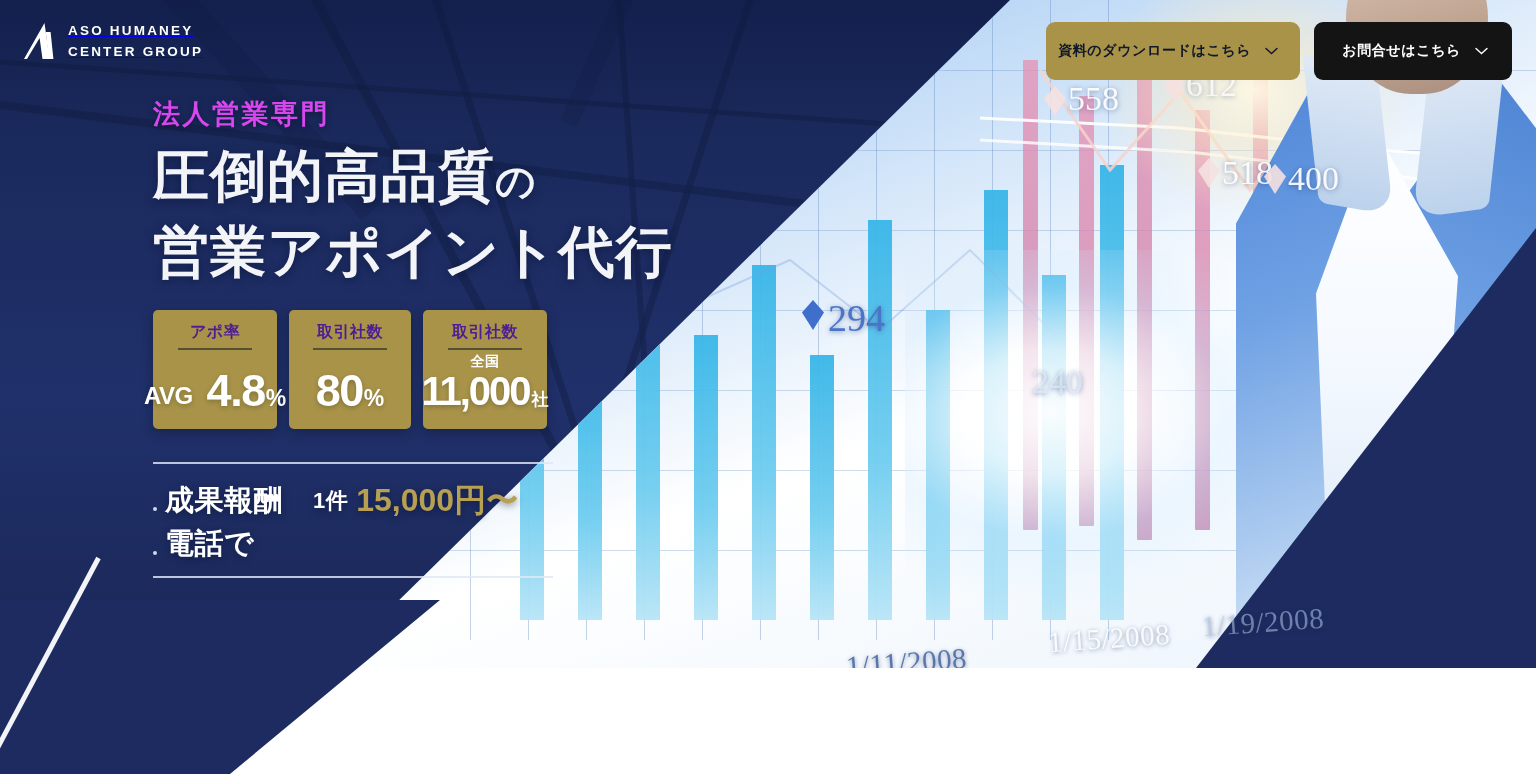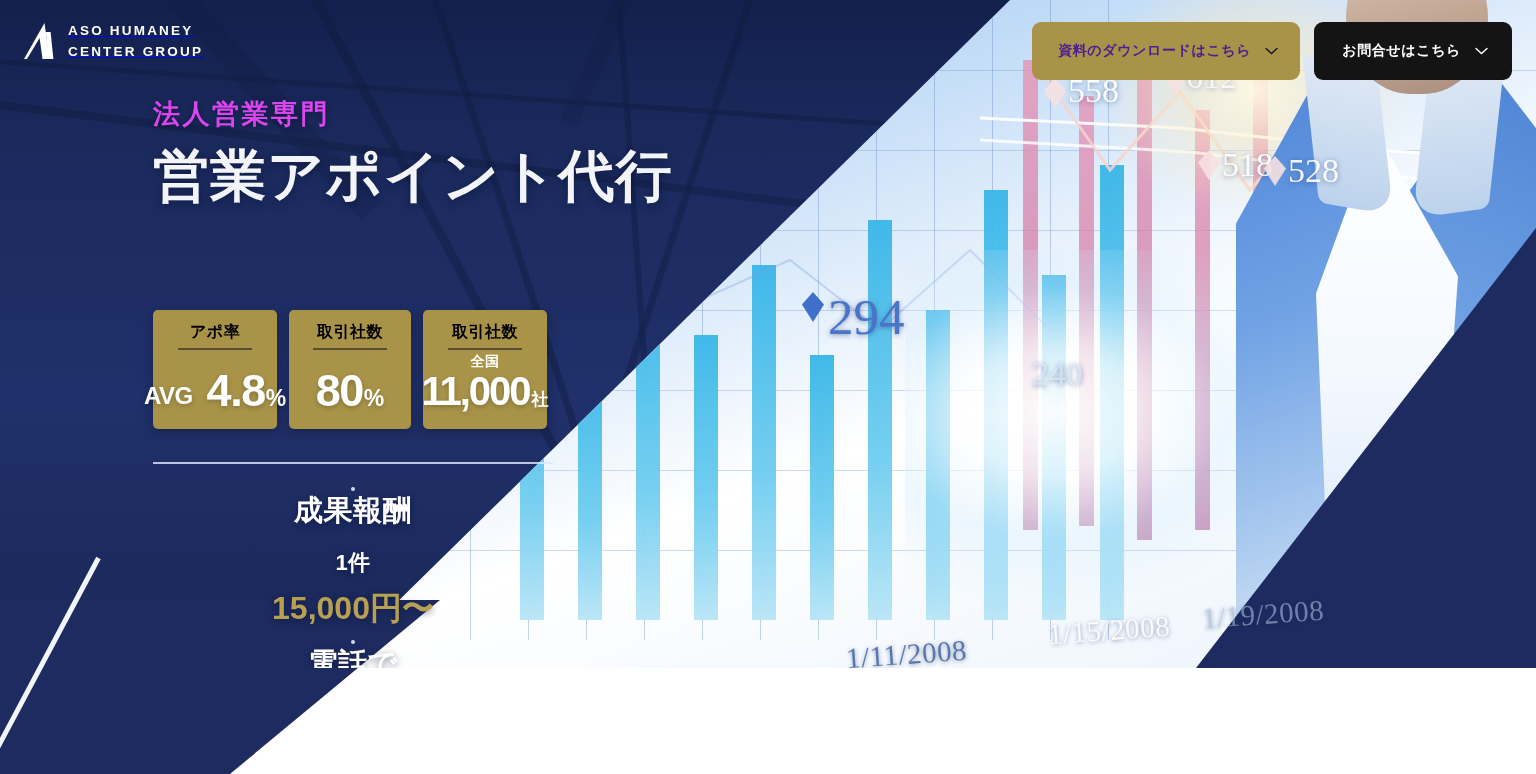--- a/index.html
+++ b/index.html
@@ -114,38 +114,38 @@
     clip-path:polygon(0 0, 440px 0, 230px 174px, 0 174px);
     z-index:6;
   }
   .accent-line {
     position:absolute; left:96px; top:558px; width:5px; height:216px;
     background:#ffffff; transform:rotate(28deg); transform-origin:50% 0;
     z-index:7; opacity:.95;
   }
 
   
-  .dates { position:absolute; left:0; top:0; width:1536px; height:668px; pointer-events:none; }
+  .dates { position:absolute; left:0; top:8px; width:1536px; height:668px; pointer-events:none; }
   .date-lbl {
     position:absolute; color:rgba(255,255,255,.88);
     font-family:"Liberation Serif", "DejaVu Serif", serif;
     font-size:29px; letter-spacing:.5px; transform:rotate(-4deg);
     text-shadow:0 1px 4px rgba(20,40,90,.45);
   }
   .date-lbl.d1 { left:846px; top:638px; color:rgba(60,95,160,.8); }
   .date-lbl.d2 { left:1048px; top:614px; }
   .date-lbl.d3 { left:1202px; top:598px; color:rgba(180,200,230,.55); }
 
   
   .marker { position:absolute; pointer-events:none; }
   .marker .num {
     font-family:"Liberation Serif","DejaVu Serif",serif; font-size:34px; font-weight:400;
     color:rgba(255,255,255,.92); text-shadow:0 1px 5px rgba(30,60,120,.5);
   }
-  .marker.m294 .num { color:#4a74c8; font-size:51px; }
+  .marker.m294 .num { color:#4a74c8; font-size:38px; }
   .marker.m240 .num { color:rgba(230,240,255,.6); }
   .pin {
     position:absolute; width:22px; height:30px;
     background:#3f6fcb; clip-path:polygon(50% 100%, 0 42%, 50% 0, 100% 42%);
   }
   .pin.light { background:rgba(245,225,225,.9); }
 
   
   .header { position:absolute; left:0; top:0; width:1536px; height:104px; z-index:20; }
   .logo { position:absolute; left:24px; top:22px; display:flex; align-items:center; gap:11px; }
@@ -155,21 +155,21 @@
     font-size:13.5px; font-weight:700; letter-spacing:2.2px; line-height:1.28; white-space:nowrap;
   }
 
   .header-actions { position:absolute; right:24px; top:22px; display:flex; gap:14px; align-items:flex-start; }
   .hbtn {
     display:flex; align-items:center; justify-content:center; gap:14px;
     height:58px; border-radius:9px; cursor:pointer; border:0;
     font-size:14px; font-weight:700; letter-spacing:.6px;
     font-family:"Liberation Sans","DejaVu Sans",sans-serif;
   }
-  .hbtn.gold { background:#a89349; color:#4c1d95; padding:0 22px 0 26px; }
+  .hbtn.gold { background:#a89349; color:#0f172a; padding:0 22px 0 12px; }
   .hbtn.dark { background:#141414; color:#ffffff; padding:0 24px 0 28px; }
   .chev { width:13px; height:8px; flex:0 0 auto; }
 
   
   .copy { position:absolute; left:153px; top:100px; z-index:15; }
   .eyebrow {
     color:#d946ef; font-size:27px; font-weight:900; letter-spacing:2.5px;
     text-shadow:0 2px 6px rgba(0,0,0,.35); line-height:1.1;
   }
   .h1 { margin-top:14px; color:#f2f4f8; font-weight:900; letter-spacing:1px; line-height:1.14;
@@ -181,41 +181,41 @@
   
   .stats { position:absolute; left:153px; top:310px; display:flex; gap:12px; z-index:15; }
   .stat {
     background:#a89349; border-radius:5px; padding:12px 14px 14px;
     display:flex; flex-direction:column; align-items:center; justify-content:flex-start;
     box-shadow:0 3px 12px rgba(0,0,0,.28);
   }
   .stat.s1 { width:124px; height:119px; }
   .stat.s2 { width:122px; height:119px; }
   .stat.s3 { width:124px; height:119px; }
-  .stat-label { color:#000000; font-size:16px; font-weight:700; letter-spacing:.5px; white-space:nowrap; }
+  .stat-label { color:#4c1d95; font-size:16px; font-weight:700; letter-spacing:.5px; white-space:nowrap; }
   .stat-rule { width:74px; height:1.6px; background:#3b3a2c; margin:5px 0 2px; opacity:.75; }
   .stat-val { display:flex; align-items:baseline; color:#fff; font-weight:900; line-height:1;
               text-shadow:0 2px 5px rgba(0,0,0,.22); }
   .stat-val .avg { font-size:24px; letter-spacing:-.5px; margin-right:14px; position:relative; top:-2px; }
   .stat-val .big { font-size:45px; letter-spacing:-1.5px; }
   .stat-val .big3 { font-size:40px; letter-spacing:-2px;text-align:center; }
   .stat-val .unit { font-size:23px; margin-left:1px; }
   .stat-val .unit-sm { font-size:17px; margin-left:2px; font-weight:800; }
   .stat-sup { color:#fff; font-size:14px; font-weight:800; margin-top:1px; letter-spacing:.6px; }
   .s1 .stat-val, .s2 .stat-val { margin-top:16px; }
   .s3 .stat-val { margin-top:0px; }
 
   
   .bullets-wrap { position:absolute; left:153px; top:462px; width:400px; z-index:15; }
   .divider { width:400px; height:1.6px; background:rgba(225,232,245,.82); }
   .bullets { padding:14px 0 12px 0; }
   .bullet {
     display:flex; align-items:center; gap:8px; color:#ffffff;
     font-size:29px; font-weight:900; letter-spacing:.5px; line-height:1.42;
-    text-shadow:0 2px 7px rgba(5,15,45,.5); white-space:nowrap;flex-direction:column;
+    text-shadow:0 2px 7px rgba(5,15,45,.5); white-space:nowrap;
   }
   .dot { width:4px; height:4px; border-radius:50%; background:#cfd7e8; flex:0 0 auto; position:relative; top:9px; }
   .bullet .gap { display:inline-block; width:14px; }
   .bullet .num1 { font-size:22px; font-weight:900; }
   .bullet .gold { color:#b8a052; }
   .bullet .gold.big { font-size:32px; letter-spacing:0;text-align:center; }
 </style>
 </head>
 <body>
 
@@ -316,21 +316,21 @@
       <div class="marker m612" style="left:1186px; top:58px;">
         <div class="pin light" style="left:-22px; top:6px;"></div>
         <span class="num" style="opacity:.7">612</span>
       </div>
       <div class="marker m518" style="left:1222px; top:146px;">
         <div class="pin light" style="left:-24px; top:4px;"></div>
         <span class="num">518</span>
       </div>
       <div class="marker m528" style="left:1288px; top:152px;">
         <div class="pin light" style="left:-24px; top:4px;"></div>
-        <span class="num">528</span>
+        <span class="num">400</span>
       </div>
       <div class="marker m294" style="left:828px; top:288px;">
         <div class="pin" style="left:-26px; top:4px;"></div>
         <span class="num">294</span>
       </div>
       <div class="marker m240" style="left:1032px; top:355px;">
         <span class="num">240</span>
       </div>
 
       <div class="date-lbl d1">1/11/2008</div>
@@ -362,20 +362,23 @@
           <svg class="chev" viewBox="0 0 13 8">
             <path d="M1 1.5 L6.5 6.5 L12 1.5" fill="none" stroke="#ffffff" stroke-width="1.4" stroke-linecap="round"></path>
           </svg>
         </button>
       </div>
     </header>
 
     <div class="copy">
       <div class="eyebrow">法人営業専門</div>
       <h1 class="h1">
+        <span class="l1">
+          <span>圧倒的高品質</span><span class="sm">の</span>
+        </span>
         <span class="l2">営業アポイント代行</span>
       </h1>
     </div>
 
     <div class="stats">
 
       <div class="stat s1">
         <div class="stat-label">アポ率</div>
         <div class="stat-rule"></div>
         <div class="stat-val">

